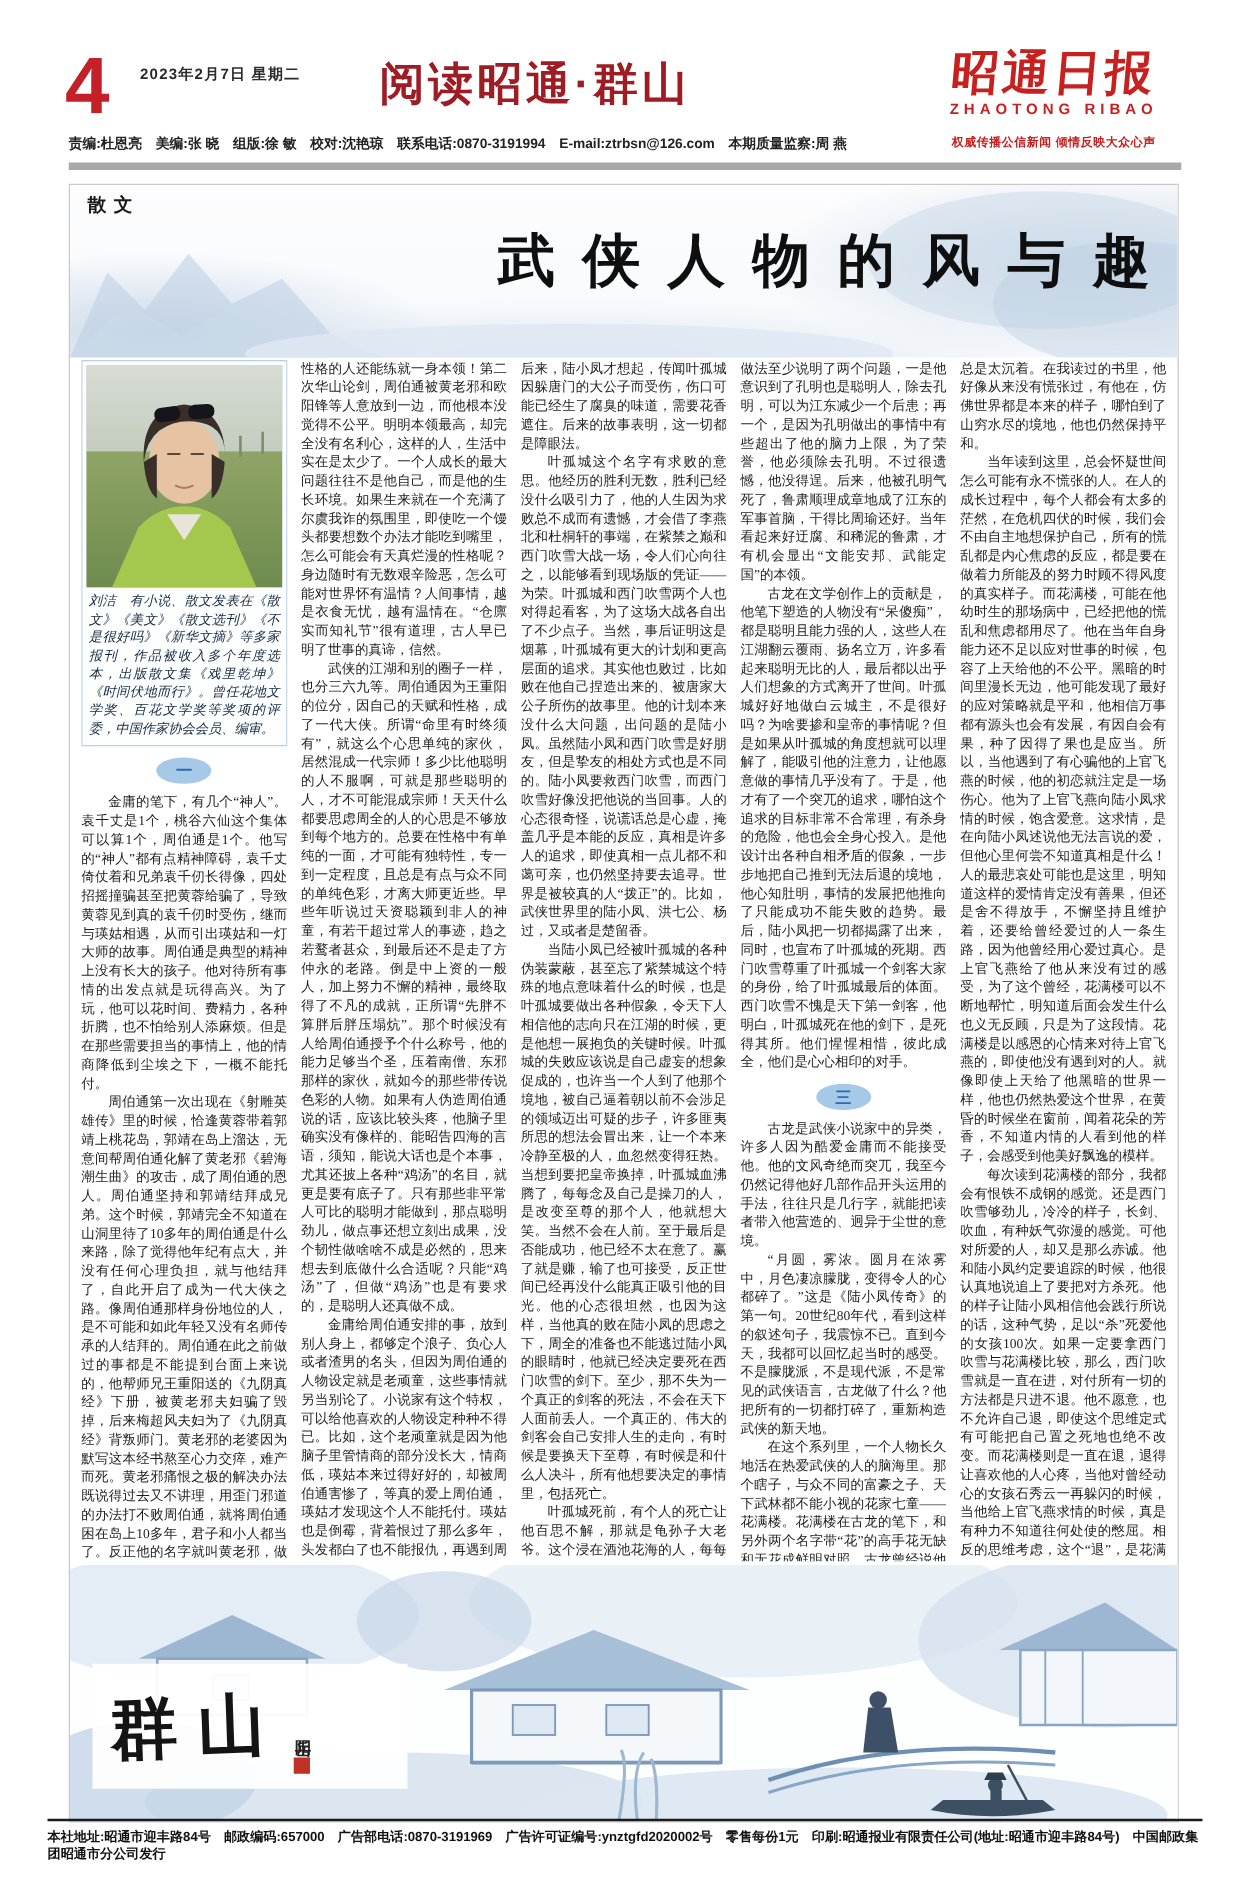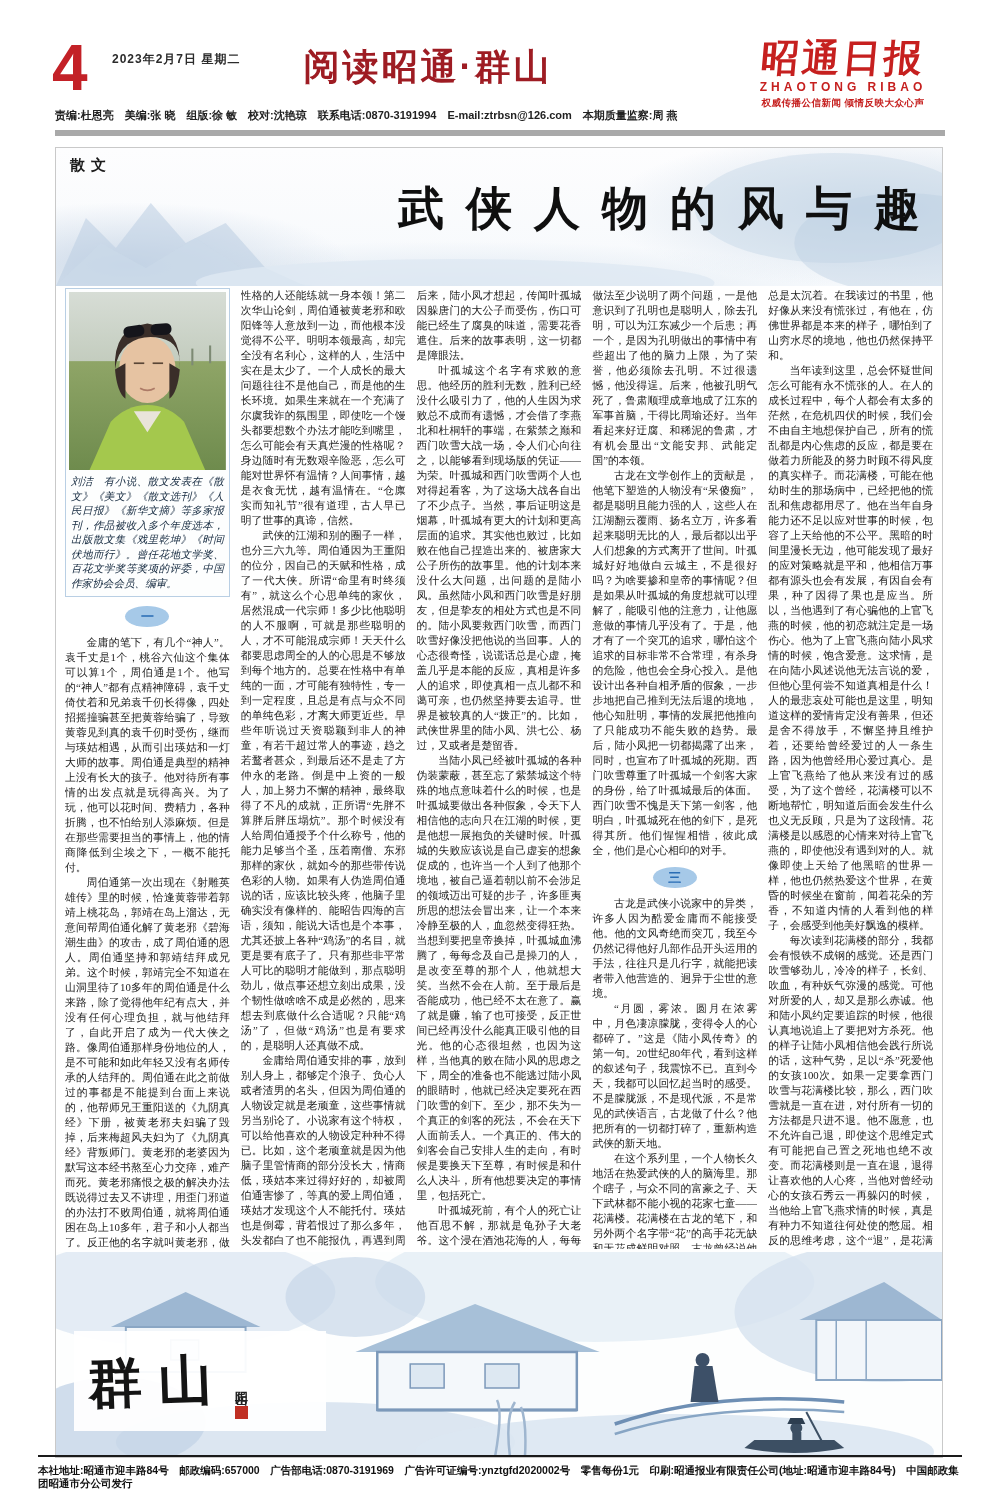--- a/index.html
+++ b/index.html
@@ -9,21 +9,21 @@
     overflow:hidden;
   }
   
   .page-num{position:absolute;left:52px;top:36px;font:900 64px/64px "Liberation Sans",sans-serif;color:#c32127;}
   .date-line{position:absolute;left:112px;top:52px;font:700 12px/14px "Liberation Sans",sans-serif;color:#2b2b2b;letter-spacing:1px;}
   .section-title{position:absolute;left:0;width:856px;top:48px;text-align:center;
     font:900 36px/38px "Liberation Sans",sans-serif;color:#9e1c23;letter-spacing:3px;}
   .masthead{position:absolute;right:52px;top:38px;width:210px;text-align:center;color:#c6201f;}
   .masthead .mh-name{font:900 38px/40px "DejaVu Serif",serif;letter-spacing:3px;transform:skewX(-5deg);display:block;}
   .masthead .mh-pinyin{display:block;font:700 12px/15px "Liberation Sans",sans-serif;letter-spacing:4px;margin-top:2px;}
-  .masthead .mh-slogan{display:block;font:700 9.5px/12px "Liberation Sans",sans-serif;margin-top:2px;letter-spacing:.5px;}
+  .masthead .mh-slogan{display:block;font:700 9.5px/12px "Liberation Sans",sans-serif;margin-top:14px;letter-spacing:.5px;}
   .staff-line{position:absolute;left:55px;right:55px;top:108px;text-align:left;
     font:600 11px/14px "Liberation Sans",sans-serif;color:#222;}
   .header-rule{position:absolute;left:55px;right:55px;top:130px;height:6px;background:#a9a9a9;}
 
   
   .frame{position:absolute;left:55px;top:147px;width:888px;height:1311px;border:1px solid #c9c9c9;
     background:#fff;box-sizing:border-box;}
   .title-band{position:absolute;left:0;top:0;right:0;height:138px;overflow:hidden;
     background:
       radial-gradient(ellipse 320px 90px at 8% 85%, #ccd9e8 0%, rgba(204,217,232,0) 70%),
@@ -117,21 +117,21 @@
             <path d="M44,78 Q42,38 75,34 Q108,38 106,78 Q108,52 88,48 Q70,44 56,54 Q46,62 44,78 Z" fill="#3a2e29"></path>
             <path d="M44,78 Q46,100 54,106 L54,72 Z" fill="#3a2e29"></path>
             <path d="M106,78 Q104,100 96,106 L96,72 Z" fill="#3a2e29"></path>
             <rect x="52" y="36" width="20" height="11" rx="5" fill="#15151b" transform="rotate(-8 62 41)"></rect>
             <rect x="78" y="34" width="20" height="11" rx="5" fill="#15151b" transform="rotate(-4 88 39)"></rect>
             <line x1="62" y1="72" x2="72" y2="72" stroke="#5a4636" stroke-width="1.6"></line>
             <line x1="80" y1="72" x2="90" y2="72" stroke="#5a4636" stroke-width="1.6"></line>
             <path d="M68,96 Q75,100 82,96" stroke="#ad7b67" stroke-width="1.6" fill="none"></path>
           </svg>
         </div>
-        <div class="bio">刘洁　有小说、散文发表在《散文》《美文》《散文选刊》《人民日报》《新华文摘》等多家报刊，作品被收入多个年度选本，出版散文集《戏里乾坤》《时间伏地而行》。曾任花地文学奖、百花文学奖等奖项的评委，中国作家协会会员、编审。</div>
+        <div class="bio">刘洁　有小说、散文发表在《散文》《美文》《散文选刊》《不是很好吗》《新华文摘》等多家报刊，作品被收入多个年度选本，出版散文集《戏里乾坤》《时间伏地而行》。曾任花地文学奖、百花文学奖等奖项的评委，中国作家协会会员、编审。</div>
       </div>
     <div class="marker">一</div>
         <p>金庸的笔下，有几个“神人”。袁千丈是1个，桃谷六仙这个集体可以算1个，周伯通是1个。他写的“神人”都有点精神障碍，袁千丈倚仗着和兄弟袁千仞长得像，四处招摇撞骗甚至把黄蓉给骗了，导致黄蓉见到真的袁千仞时受伤，继而与瑛姑相遇，从而引出瑛姑和一灯大师的故事。周伯通是典型的精神上没有长大的孩子。他对待所有事情的出发点就是玩得高兴。为了玩，他可以花时间、费精力，各种折腾，也不怕给别人添麻烦。但是在那些需要担当的事情上，他的情商降低到尘埃之下，一概不能托付。</p>
         <p>周伯通第一次出现在《射雕英雄传》里的时候，恰逢黄蓉带着郭靖上桃花岛，郭靖在岛上溜达，无意间帮周伯通化解了黄老邪《碧海潮生曲》的攻击，成了周伯通的恩人。周伯通坚持和郭靖结拜成兄弟。这个时候，郭靖完全不知道在山洞里待了10多年的周伯通是什么来路，除了觉得他年纪有点大，并没有任何心理负担，就与他结拜了，自此开启了成为一代大侠之路。像周伯通那样身份地位的人，是不可能和如此年轻又没有名师传承的人结拜的。周伯通在此之前做过的事都是不能提到台面上来说的，他帮师兄王重阳送的《九阴真经》下册，被黄老邪夫妇骗了毁掉，后来梅超风夫妇为了《九阴真经》背叛师门。黄老邪的老婆因为默写这本经书熬至心力交瘁，难产而死。黄老邪痛恨之极的解决办法既说得过去又不讲理，用歪门邪道的办法打不败周伯通，就将周伯通困在岛上10多年，君子和小人都当了。反正他的名字就叫黄老邪，做点邪乎事，天下人也不认为奇怪；瑛姑那档子事，周伯通做了又不能担当，牵累了瑛姑的正常生活，生下的孩子也被袁千仞锤杀，从此多了个欢喜冤家，还和袁千仞暗中成了对头。在瑛姑的事情上，周伯通明白自己是不讲理的。每次见到瑛姑，周伯通只有一个办法，就是跑，是真真切切地逃跑。海上行船失事后，周伯通为了躲开欧阳锋，宁愿跳海喂鱼。结果，碰上一条大鲨鱼，他居然骑着鲨鱼遨游世界去了。他和这条鲨鱼处得很愉快，打捞的鱼，自己吃一部分，给鲨鱼一部分，为的是让鲨鱼能好好地为他服务。凡此种种，没有一个能给他男子汉大丈夫顶天立地的评价，这个人就是情商低到负数，除了打打杀杀顶着义字的名头，每次都有办法把自己和身边的人整到泥潭里，还不知道要怎么解决问题，不能过安生日子。他满头白发，天真无邪，到处乱蹿、添乱成了习惯。</p>
       </div>
     <div class="col">
         <p class="cont">性格的人还能练就一身本领！第二次华山论剑，周伯通被黄老邪和欧阳锋等人意放到一边，而他根本没觉得不公平。明明本领最高，却完全没有名利心，这样的人，生活中实在是太少了。一个人成长的最大问题往往不是他自己，而是他的生长环境。如果生来就在一个充满了尔虞我诈的氛围里，即使吃一个馒头都要想数个办法才能吃到嘴里，怎么可能会有天真烂漫的性格呢？身边随时有无数艰辛险恶，怎么可能对世界怀有温情？人间事情，越是衣食无忧，越有温情在。“仓廪实而知礼节”很有道理，古人早已明了世事的真谛，信然。</p>
         <p>武侠的江湖和别的圈子一样，也分三六九等。周伯通因为王重阳的位分，因自己的天赋和性格，成了一代大侠。所谓“命里有时终须有”，就这么个心思单纯的家伙，居然混成一代宗师！多少比他聪明的人不服啊，可就是那些聪明的人，才不可能混成宗师！天天什么都要思虑周全的人的心思是不够放到每个地方的。总要在性格中有单纯的一面，才可能有独特性，专一到一定程度，且总是有点与众不同的单纯色彩，才离大师更近些。早些年听说过天资聪颖到非人的神童，有若干超过常人的事迹，趋之若鹜者甚众，到最后还不是走了方仲永的老路。倒是中上资的一般人，加上努力不懈的精神，最终取得了不凡的成就，正所谓“先胖不算胖后胖压塌炕”。那个时候没有人给周伯通授予个什么称号，他的能力足够当个圣，压着南僧、东邪那样的家伙，就如今的那些带传说色彩的人物。如果有人伪造周伯通说的话，应该比较头疼，他脑子里确实没有像样的、能昭告四海的言语，须知，能说大话也是个本事，尤其还披上各种“鸡汤”的名目，就更是要有底子了。只有那些非平常人可比的聪明才能做到，那点聪明劲儿，做点事还想立刻出成果，没个韧性做啥啥不成是必然的，思来想去到底做什么合适呢？只能“鸡汤”了，但做“鸡汤”也是有要求的，是聪明人还真做不成。</p>
         <p>金庸给周伯通安排的事，放到别人身上，都够定个浪子、负心人或者渣男的名头，但因为周伯通的人物设定就是老顽童，这些事情就另当别论了。小说家有这个特权，可以给他喜欢的人物设定种种不得已。比如，这个老顽童就是因为他脑子里管情商的部分没长大，情商低，瑛姑本来过得好好的，却被周伯通害惨了，等真的爱上周伯通，瑛姑才发现这个人不能托付。瑛姑也是倒霉，背着恨过了那么多年，头发都白了也不能报仇，再遇到周伯通还只能追着他跑，低三下四地说话。用现在的话来说，就是一个女人出轨了，爱上的人还是个不着调的，生的孩子被仇家杀了，自己在郁郁寡欢了许多年，好不容易又见到男方，男方却不想承担起生活的重担，日子都不知怎么过。偏偏真实的人生更不着调，更不公平，让那些能作妖的人活得顺风顺水，老实安分的人得不着顺遂，好在“堤内损失堤外补”，总还有其他的盼头给普通人一个台阶下。有些事要明白，没遇到是福分，拿到手里可能会烫手。</p>
       </div>

